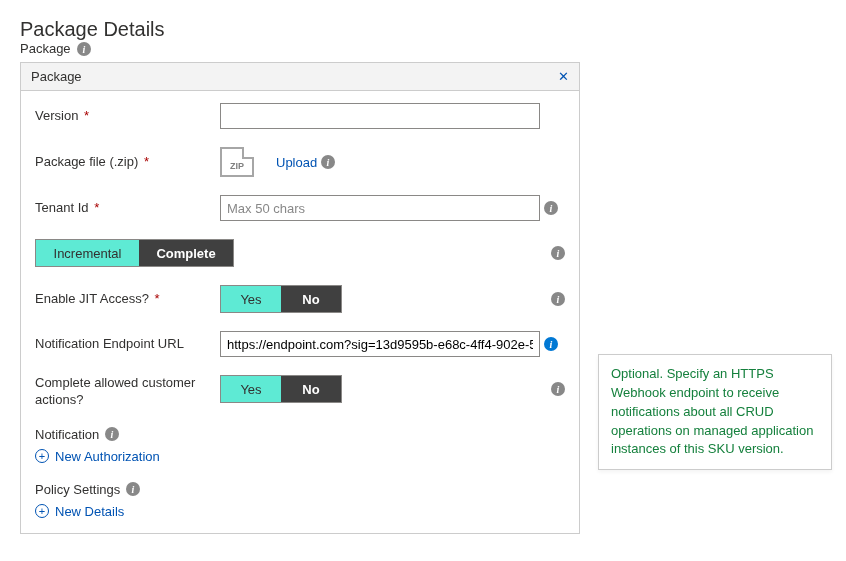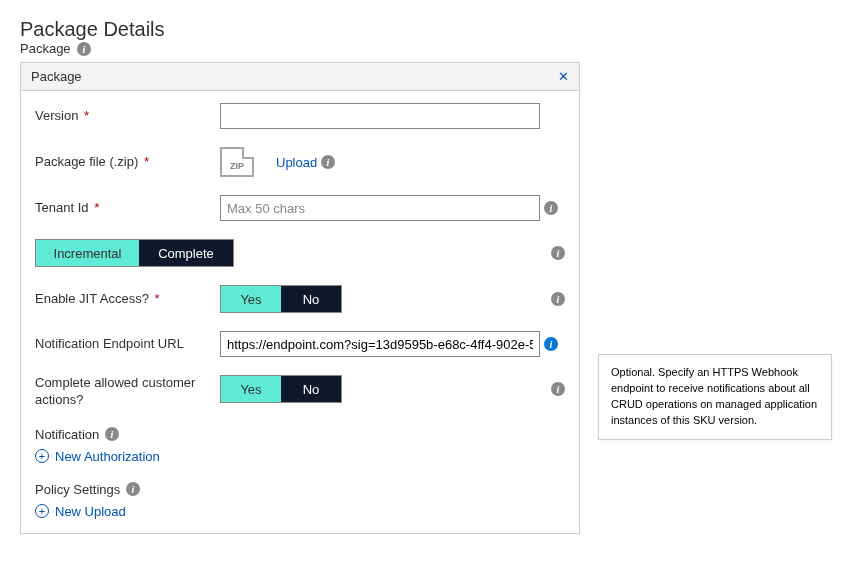--- a/index.html
+++ b/index.html
@@ -122,22 +122,23 @@
     border:none;
     background:#5eead4;
     color:#323130;
     font-size:13px;
     font-family:inherit;
     height:26px;
     cursor:pointer;
     padding:0;
   }
   .seg button.active {
-    background:#0f172a;
+    background:#404040;
     color:#fff;
+    font-weight:bold;
   }
   .seg.two button { width:60px; }
   .seg.dep button:first-child { width:103px; }
   .seg.dep button:last-child  { width:94px; }
   .section-head {
     font-size:13px;
     color:#323130;
     margin: 8px 0 6px 0;
     display:flex;
     align-items:center;
@@ -164,22 +165,22 @@
     margin-left:4px;
   }
   .tooltip {
     position:absolute;
     left: 598px;
     top: 354px;
     width: 234px;
     border:1px solid #ccc;
     background:#fff;
     padding:10px 12px;
-    font-size:11px;
-    color:#000000;
+    font-size:13px;
+    color:#15803d;
     line-height:1.45;
     box-shadow: 0 2px 4px rgba(0,0,0,0.05);
   }
 </style>
 </head>
 <body>
 
 <h1 class="page-title">Package Details</h1>
 
 <div class="subhead">
@@ -341,19 +342,19 @@
       <span>Policy Settings</span>
       <span class="icon-info gray">
         <svg viewBox="0 0 14 14">
             <circle cx="7" cy="7" r="7"></circle>
             <text x="7" y="10.5" text-anchor="middle">i</text>
           </svg>
       </span>
     </div>
     <div class="add-link" style="margin-bottom:0;">
       <span class="plus-circle">+</span>
-      <span>New Upload</span>
+      <span>New Details</span>
     </div>
 
   </div>
 </div>
 
 <div class="tooltip">Optional. Specify an HTTPS Webhook endpoint to receive notifications about all CRUD operations on managed application instances of this SKU version.</div>
 
 </body></html>

